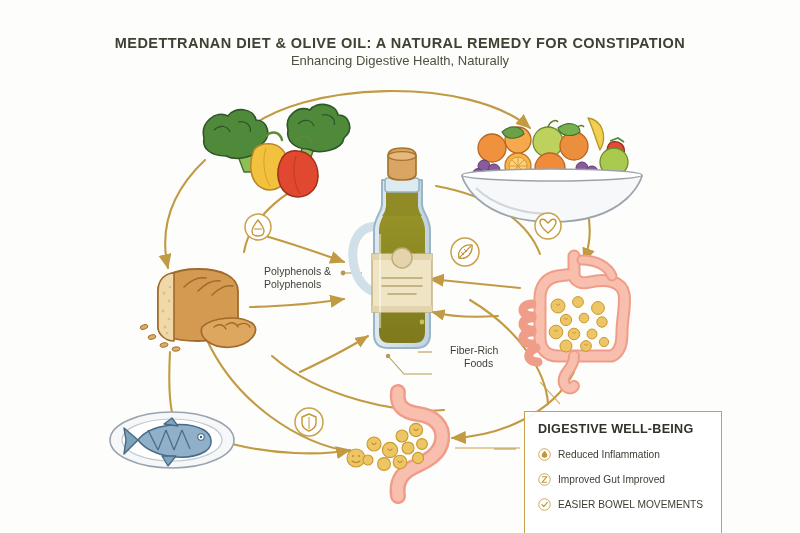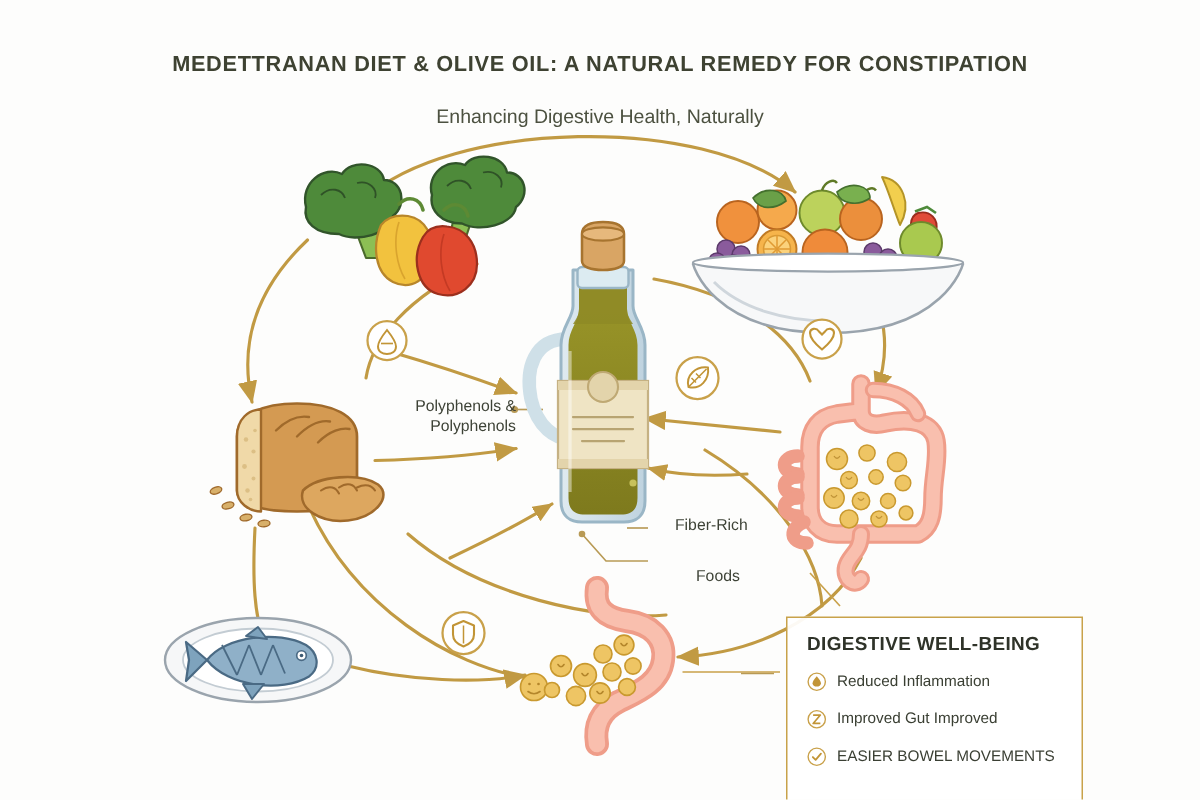--- a/index.html
+++ b/index.html
@@ -15,26 +15,26 @@
 
   .ttl{
     position:absolute;left:0;top:0;width:800px;text-align:center;
     pointer-events:none;
   }
   .ttl .t1{
     font-size:14.5px;letter-spacing:.45px;color:#3e4232;font-weight:700;
     margin-top:35px;
   }
   .ttl .t2{
-    font-size:13px;color:#4c5140;margin-top:19px;font-weight:400;
+    font-size:13px;color:#4c5140;margin-top:2px;font-weight:400;
   }
 
   .lbl{
     position:absolute;color:#3d4236;font-size:10.5px;line-height:13px;
-    text-align:right;pointer-events:none;
+    text-align:left;pointer-events:none;
   }
 
   .legend{
     position:absolute;left:524px;top:411px;width:198px;
     border:1.4px solid #c8a24a;background:rgba(255,255,255,.94);
     padding:10px 12px 11px 13px;box-sizing:border-box;
   }
   .legend h3{
     margin:0 0 7px 0;font-size:12.6px;font-weight:700;color:#2f3329;
     letter-spacing:.25px;
@@ -383,21 +383,21 @@
     <div class="t2">Enhancing Digestive Health, Naturally</div>
   </div>
 
   <div class="lbl" style="left:264px;top:265px;width:80px;">
     <div>Polyphenols &amp;</div>
     <div>Polyphenols</div>
   </div>
 
   <div class="lbl" style="left:450px;top:344px;width:74px;text-align:left;">
     <div>Fiber-Rich</div>
-    <div style="padding-left:14px;margin-top:21px;">Foods</div>
+    <div style="padding-left:14px;">Foods</div>
   </div>
 
   <div class="legend">
     <h3>DIGESTIVE WELL-BEING</h3>
     <ul>
       <li>
         <svg class="bico" viewBox="0 0 14 14">
           <circle cx="7" cy="7" r="6.2" fill="none" stroke="#c9a14a" stroke-width="1"></circle>
           <path d="M7 3 C 9 5.4, 10 6.8, 10 8 C 10 9.6, 8.6 10.4, 7 10.4 C 5.4 10.4, 4 9.6, 4 8 C 4 6.8, 5 5.4, 7 3 Z" fill="#c29537"></path>
         </svg>

